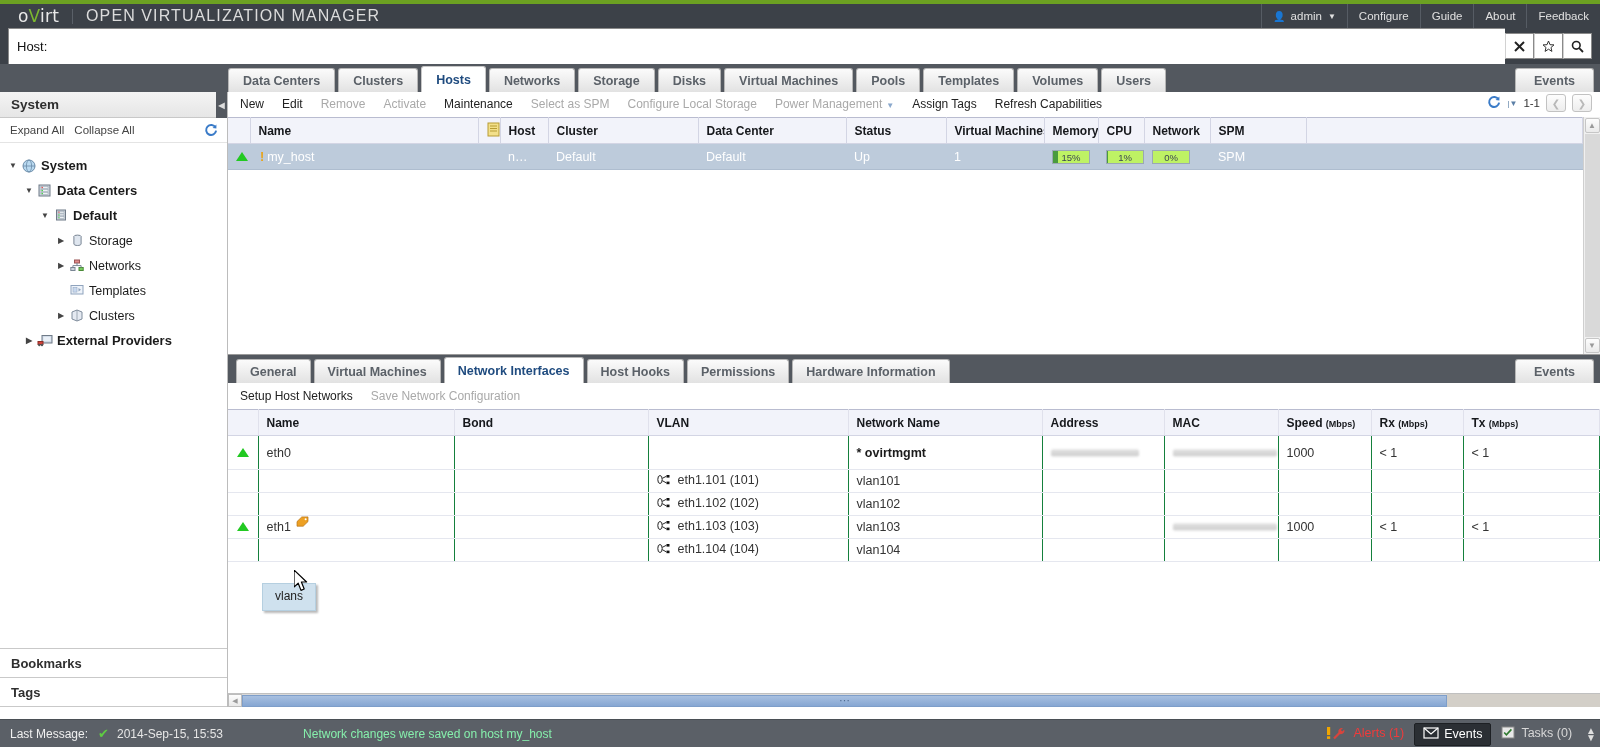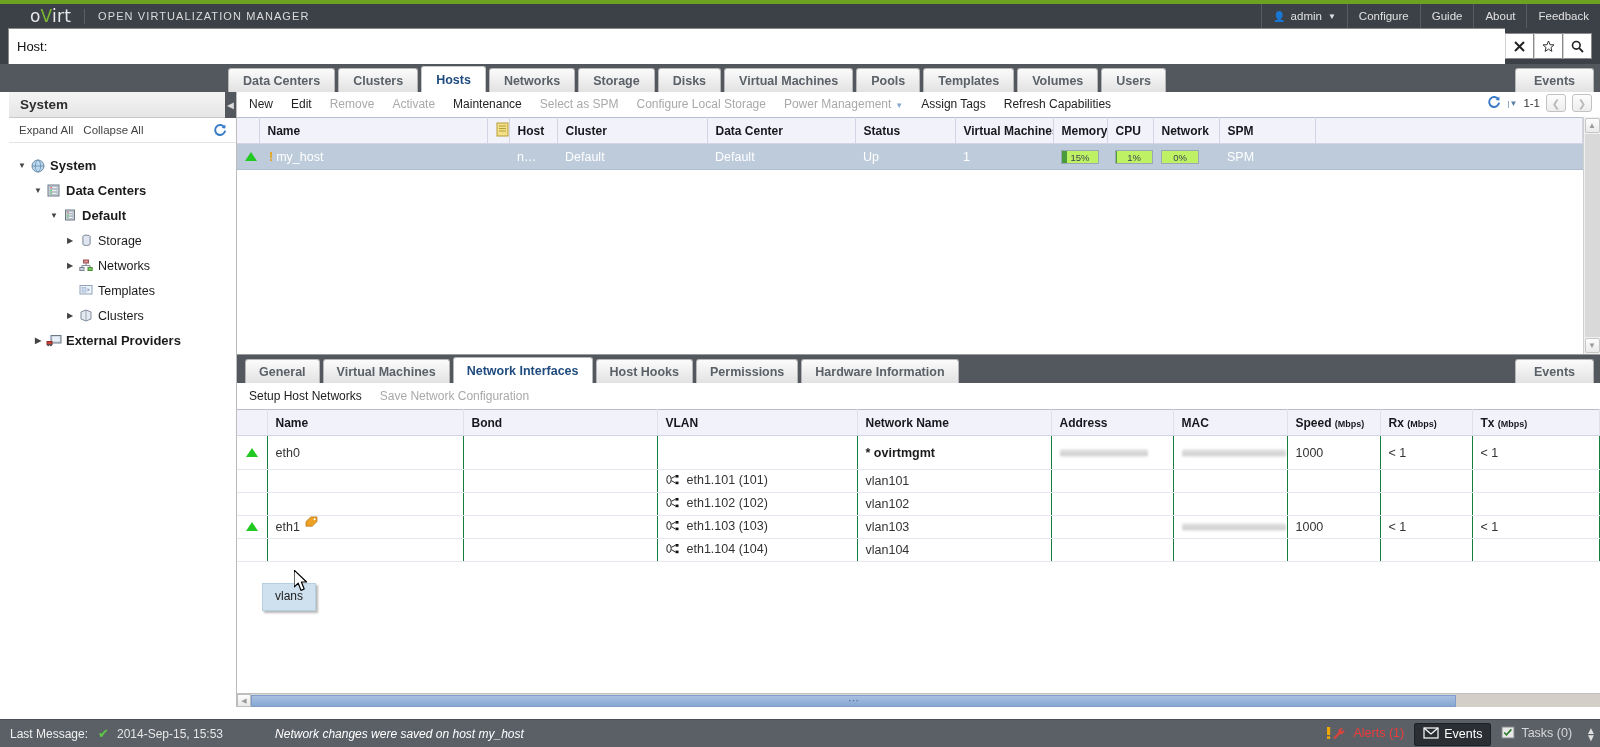--- a/index.html
+++ b/index.html
@@ -16,28 +16,27 @@
   .green-rule { height: 4px; background: #6ca122; }
   .top-header {
     height: 24px; background: #3c4148;
     display: flex; align-items: center;
     color: #e8e8e8; position: relative;
   }
   .brand { display: flex; align-items: center; padding-left: 18px; }
   .brand-logo {
     font-size: 17px; letter-spacing: .2px; color: #e9e9e9;
     font-family: "DejaVu Sans", sans-serif;
-    margin-left: 12px;
   }
   .brand-logo .dot { color: #7cb82f; }
   .brand-sep {
     width: 1px; height: 15px; background: #5a6068; margin: 0 13px;
   }
   .brand-sub {
-    font-size: 11px; letter-spacing: 1.1px; color: #dcdcdc;
+    font-size: 16px; letter-spacing: 1.1px; color: #dcdcdc;
   }
   .header-right {
     position: absolute; right: 0; top: 0; height: 24px;
     display: flex; align-items: stretch;
   }
   .hr-item {
     display: flex; align-items: center; padding: 0 11px;
     border-left: 1px solid #565c64; font-size: 11.5px; color: #e0e0e0;
     white-space: nowrap; cursor: pointer;
   }
@@ -86,21 +85,21 @@
     position: absolute; right: 6px; bottom: 0;
     height: 24px; padding: 0 18px;
     display: flex; align-items: center;
     font-size: 12.5px; font-weight: bold; color: #5b6168;
     background: linear-gradient(#fbfbfb, #e2e2e2);
     border: 1px solid #b6b6b6; border-bottom: none;
     border-radius: 3px 3px 0 0; cursor: pointer;
   }
 
   
-  .body-wrap { display: flex; height: 615px; padding-left: 9px; }
+  .body-wrap { display: flex; height: 615px; }
 
   
   .sidebar {
     width: 228px; background: #fff;
     border-right: 1px solid #bcbcbc;
     display: flex; flex-direction: column;
   }
   .sb-title {
     height: 26px; display: flex; align-items: center;
     padding-left: 11px; font-size: 13.5px; font-weight: bold; color: #2f2f2f;
@@ -302,21 +301,21 @@
 
   
   .statusbar {
     position: absolute; left: 0; bottom: 0; width: 1600px; height: 28px;
     background: #5b6067; display: flex; align-items: center;
     color: #e9e9e9; font-size: 12px; border-top: 1px solid #4a4f55;
   }
   .sb-last { padding-left: 10px; font-weight: normal; color: #f0f0f0; }
   .sb-check { color: #5fcc42; margin: 0 8px 0 10px; font-size: 13px; }
   .sb-time { color: #e6e6e6; }
-  .sb-msg { margin-left: 52px; color: #ffffff; font-style: italic; }
+  .sb-msg { margin-left: 80px; color: #86efac; }
   .sb-right {
     position: absolute; right: 4px; top: 0; height: 28px;
     display: flex; align-items: center; gap: 2px;
   }
   .sb-chip {
     display: flex; align-items: flex-start; gap: 5px; padding: 3px 8px;
     font-size: 12.5px; color: #d7d7d7; cursor: pointer; border-radius: 2px;
   }
   .sb-chip.alerts { color: #ef3b3b; }
   .sb-chip.active { background: #2b2f34; color: #fff; border: 1px solid #1d2024; }
@@ -504,20 +503,24 @@
               <rect x="6.3" y="2.7" width="7.4" height="4.6" fill="#eaf0f7"></rect>
               <rect x="1" y="7.5" width="5" height="3" fill="#d4433a" stroke="#8d2d26"></rect>
               <circle cx="2.3" cy="11" r="1.2" fill="#555"></circle>
               <circle cx="5" cy="11" r="1.2" fill="#555"></circle>
             </svg>
         </span>
         <span class="tlabel">External Providers</span>
       </div>
     </div>
 
+    <div class="sb-bottom">
+      <div class="sb-section">Bookmarks</div>
+      <div class="sb-section">Tags</div>
+    </div>
   </div>
 
   <div class="content">
 
     <div class="action-bar">
       <span class="act">New</span>
       <span class="act">Edit</span>
       <span class="act disabled">Remove</span>
       <span class="act disabled">Activate</span>
       <span class="act">Maintenance</span>

